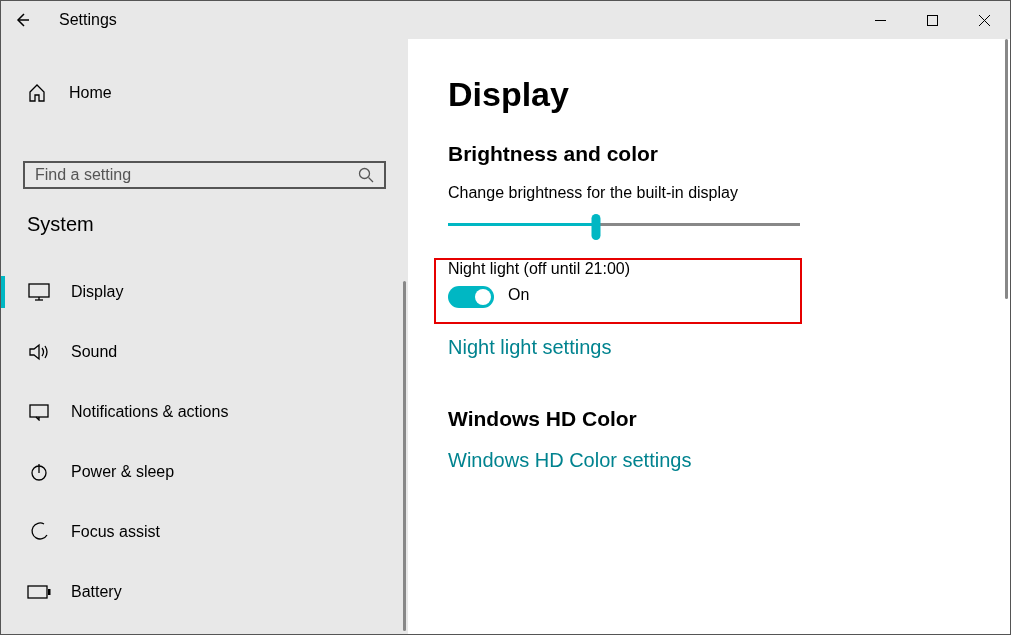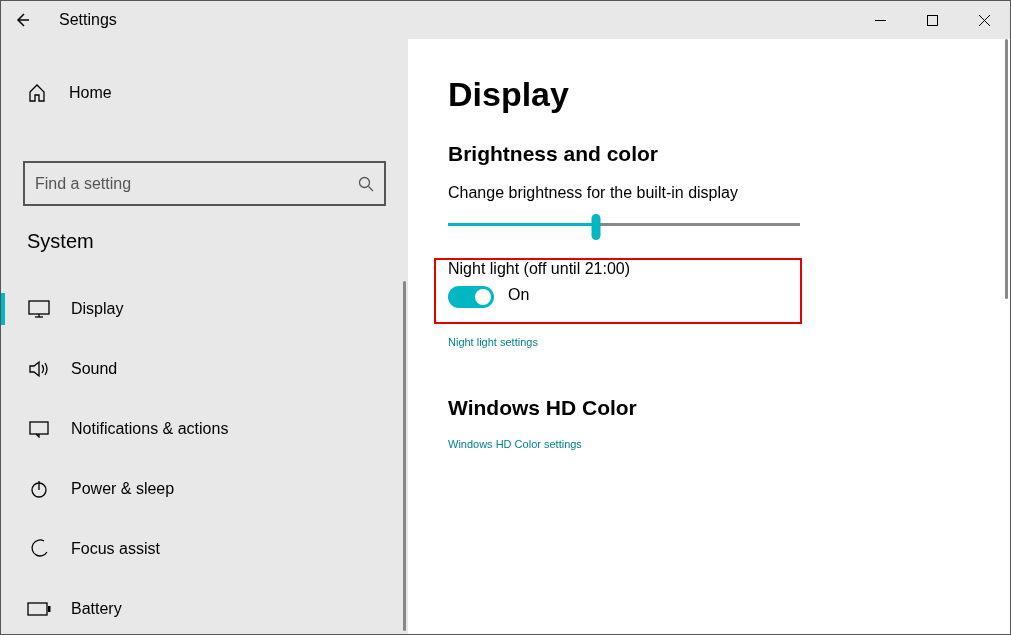--- a/index.html
+++ b/index.html
@@ -57,21 +57,21 @@
       height: 48px;
       cursor: pointer;
     }
     .home-row .icon { width: 20px; margin-right: 22px; display:flex; align-items:center; }
     .home-row .label { font-size: 16px; }
     .search-wrap {
       margin: 18px 22px 0 22px;
     }
     .search-box {
       border: 2px solid #555;
-      height: 45px;
+      height: 28px;
       display: flex; align-items: center;
       padding: 10px 10px;
       background: #e8e8e8;
       margin-top: 44px;
     }
     .search-input {
       border: none; outline: none;
       background: transparent;
       flex: 1;
       font-size: 16px;
@@ -151,21 +151,21 @@
     }
     .toggle-knob {
       position: absolute; right: 3px; top: 3px;
       width: 16px; height: 16px;
       border-radius: 50%;
       background: #fff;
     }
     .toggle-label { font-size: 16px; }
     .link {
       color: #00838f;
-      font-size: 11px;
+      font-size: 20px;
       cursor: pointer;
       margin-bottom: 30px;
       display: block;
     }
     .section2 { margin-top: 48px; }
     .desc { font-size: 16px; color: #666; line-height: 1.5; margin-bottom: 12px; max-width: 520px; }
     .scroll-ind {
       position: absolute;
       right: 2px; top: 0;
       width: 3px; height: 260px;

